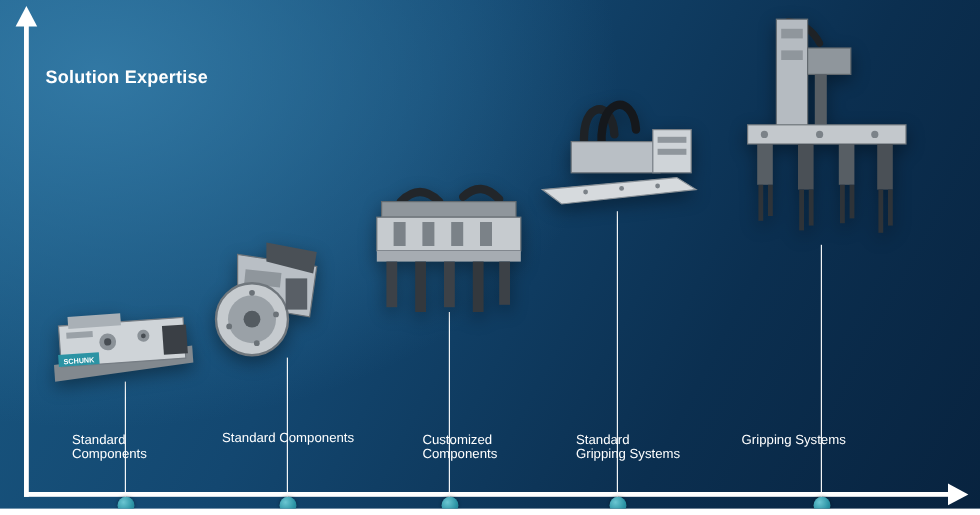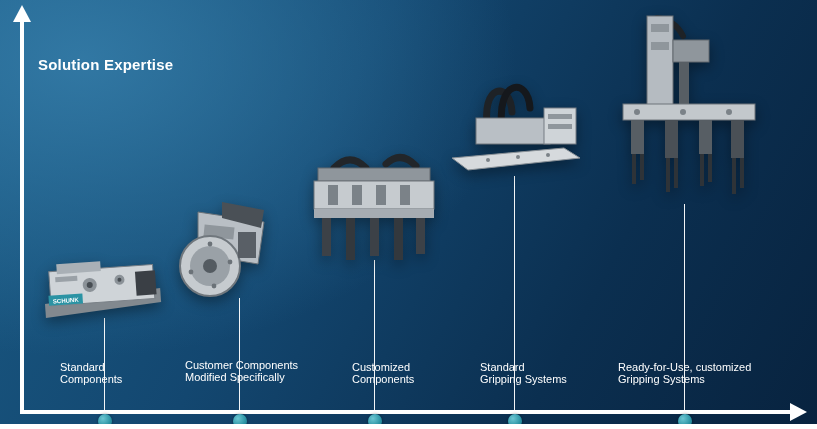--- a/index.html
+++ b/index.html
@@ -65,22 +65,21 @@
         <rect x="18" y="26" width="22" height="5" fill="#9aa1a7"></rect>
         <rect x="10" y="44" width="34" height="10" fill="#2b93a4"></rect>
         <text x="27" y="52" font-size="6" font-weight="bold" fill="#ffffff" text-anchor="middle">SCHUNK</text>
       </g>
     </svg>
   </div>
 
   <div class="connector" style="left:239px;top:298px;height:116px;"></div>
   <div class="dot" style="left:233px;top:414px;"></div>
   <div class="label" style="left:185px;top:359px;">
-    <div>Customer Components</div>
-    <div>Modified Specifically</div>
+    <div>Standard Components</div>
   </div>
   <div class="product" style="left:168px;top:192px;">
     <svg width="115" height="110" viewBox="0 0 115 110">
       <polygon points="30,20 96,30 90,72 30,62" fill="#b9bfc5" stroke="#6b7278" stroke-width="1"></polygon>
       <polygon points="54,10 96,18 93,36 54,26" fill="#4a5056"></polygon>
       <rect x="36" y="34" width="30" height="12" fill="#8f969c" transform="rotate(6 51 40)"></rect>
       <circle cx="42" cy="74" r="30" fill="#c6cbcf" stroke="#70777d" stroke-width="2"></circle>
       <circle cx="42" cy="74" r="20" fill="#9aa1a7"></circle>
       <circle cx="42" cy="74" r="7" fill="#545b61"></circle>
       <circle cx="42" cy="52" r="2.4" fill="#6b7278"></circle>
@@ -135,21 +134,20 @@
       <polygon points="4,88 116,78 132,88 20,100" fill="#d6dadd" stroke="#8a9197" stroke-width="1"></polygon>
       <circle cx="40" cy="90" r="2" fill="#7b8288"></circle>
       <circle cx="70" cy="87" r="2" fill="#7b8288"></circle>
       <circle cx="100" cy="85" r="2" fill="#7b8288"></circle>
     </svg>
   </div>
 
   <div class="connector" style="left:684px;top:204px;height:210px;"></div>
   <div class="dot" style="left:678px;top:414px;"></div>
   <div class="label" style="left:618px;top:361px;">
-    <div>Ready-for-Use, customized</div>
     <div>Gripping Systems</div>
   </div>
   <div class="product" style="left:605px;top:12px;">
     <svg width="160" height="195" viewBox="0 0 160 195">
       <path d="M52,6 q18,2 26,18" fill="none" stroke="#1e2226" stroke-width="6" stroke-linecap="round"></path>
       <rect x="42" y="4" width="26" height="92" fill="#b5bbc1" stroke="#686f75" stroke-width="1"></rect>
       <rect x="46" y="12" width="18" height="8" fill="#8f969c"></rect>
       <rect x="46" y="30" width="18" height="8" fill="#8f969c"></rect>
       <rect x="68" y="28" width="36" height="22" fill="#8f969c" stroke="#62696f" stroke-width="1"></rect>
       <rect x="74" y="50" width="10" height="42" fill="#575e64"></rect>

